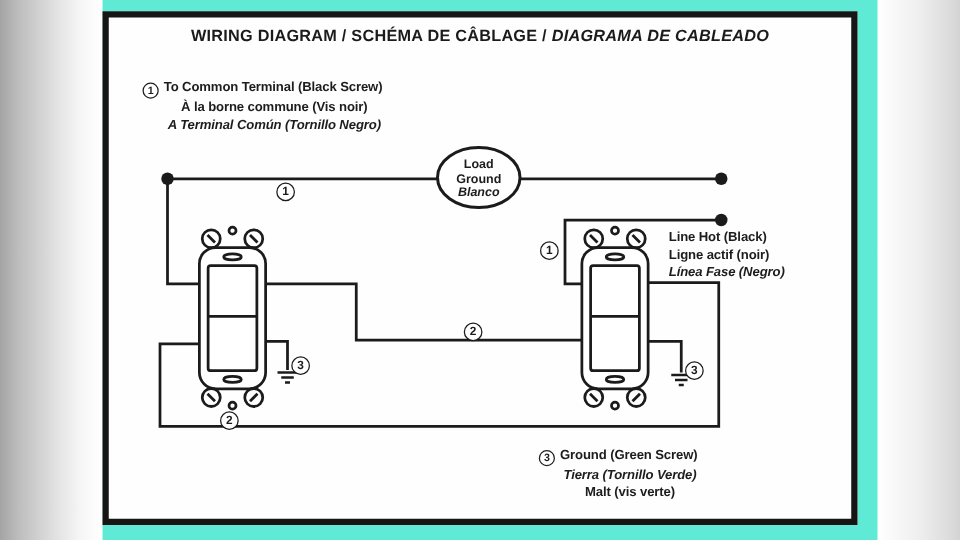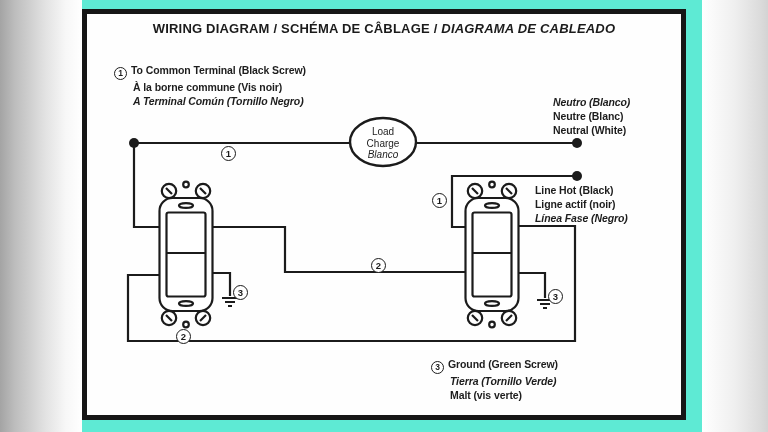--- a/index.html
+++ b/index.html
@@ -13,31 +13,31 @@
     background:linear-gradient(to left,#c3c3c3 0%,#dcdcdc 30%,#efefef 60%,#ffffff 100%);}
   .frame{position:absolute;left:82px;top:9px;width:604px;height:411px;
     box-sizing:border-box;border:5px solid #161616;background:#fefefe;}
   .title{position:absolute;left:82px;top:21px;width:604px;text-align:center;
     font-weight:bold;font-size:13px;letter-spacing:.2px;color:#1b1b1b;}
   .it{font-style:italic;}
   .sep{white-space:pre;}
   svg.lines{position:absolute;left:0;top:0;pointer-events:none;}
   .note{position:absolute;font-weight:bold;font-size:10.5px;line-height:14px;
     color:#1d1d1d;letter-spacing:-.1px;}
-  .ind{padding-left:19px;}
+  .ind{padding-left:19px;text-align:center;}
   .cnum{display:inline-flex;box-sizing:border-box;width:13px;height:13px;
     border:1.6px solid #1d1d1d;border-radius:50%;align-items:center;
     justify-content:center;font-size:8.5px;font-weight:bold;margin-right:4px;
     vertical-align:-2px;background:#fff;}
   .callout{position:absolute;box-sizing:border-box;width:15px;height:15px;
     border:1.7px solid #1b1b1b;border-radius:50%;background:#fff;
     display:flex;align-items:center;justify-content:center;
     font-weight:bold;font-size:9.5px;color:#1b1b1b;}
   .loadtext{position:absolute;left:353px;top:126px;width:60px;text-align:center;
-    font-weight:normal;font-size:10px;line-height:11.5px;color:#1d1d1d;}
+    font-weight:bold;font-size:10px;line-height:11.5px;color:#1d1d1d;}
 </style>
 </head>
 <body>
 
 <div class="page">
 
   <div class="edge edge-left"></div>
   <div class="edge edge-right"></div>
 
   <div class="frame"></div>
@@ -89,36 +89,31 @@
 
     <use href="#switch" x="186" y="0"></use>
     <use href="#switch" x="492" y="0"></use>
 
     <use href="#gnd" x="230" y="298"></use>
     <use href="#gnd" x="545" y="300"></use>
   </svg>
 
   <div class="loadtext">
     <div>Load</div>
-    <div>Charge</div>
+    <div>Ground</div>
     <div class="it">Blanco</div>
   </div>
 
   <div class="note" style="left:114px;top:63px;">
     <div><span class="cnum">1</span><span>To Common Terminal (Black Screw)</span></div>
     <div class="ind">À la borne commune (Vis noir)</div>
     <div class="ind it">A Terminal Común (Tornillo Negro)</div>
   </div>
 
 
-  <div class="note" style="left:553px;top:95px;">
-    <div class="it">Neutro (Blanco)</div>
-    <div>Neutre (Blanc)</div>
-    <div>Neutral (White)</div>
-  </div>
 
   <div class="note" style="left:535px;top:183px;">
     <div>Line Hot (Black)</div>
     <div>Ligne actif (noir)</div>
     <div class="it">Línea Fase (Negro)</div>
   </div>
 
 
   <div class="note" style="left:431px;top:357px;">
     <div><span class="cnum">3</span><span>Ground (Green Screw)</span></div>

